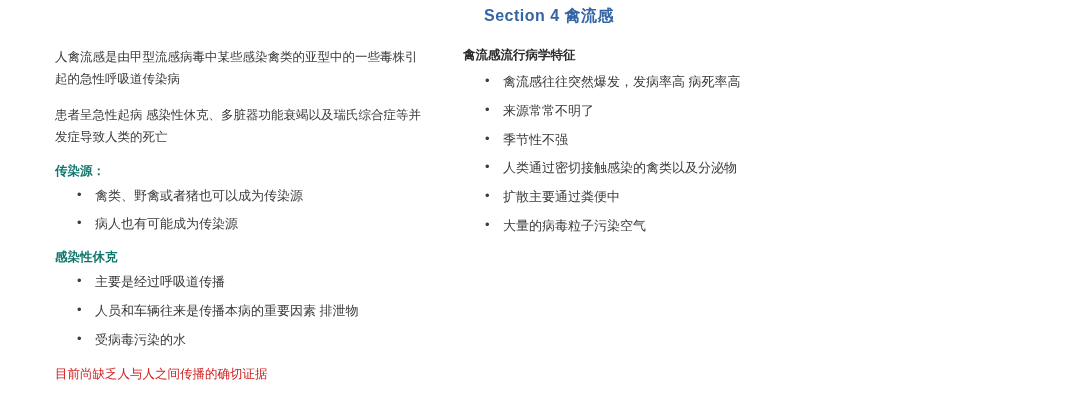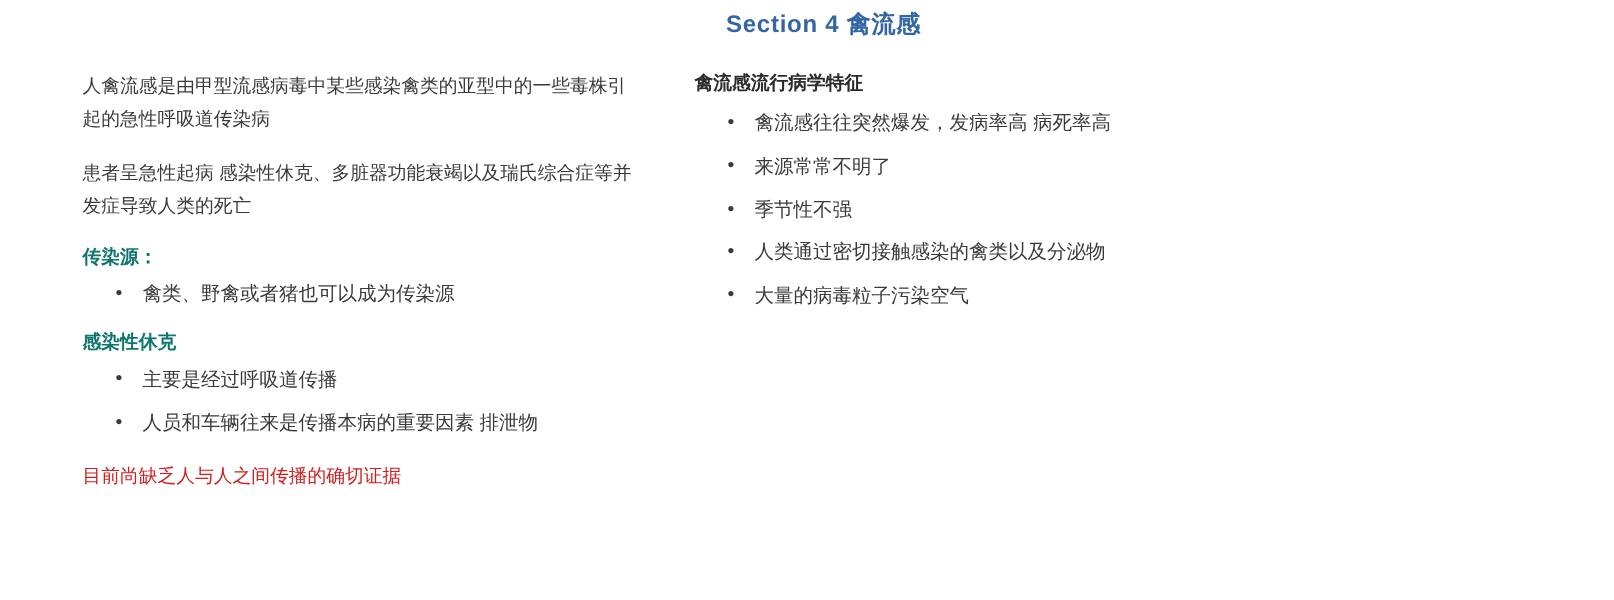--- a/index.html
+++ b/index.html
@@ -114,38 +114,41 @@
   <div class="columns">
 
     <div class="col-left">
 
       <p class="para">人禽流感是由甲型流感病毒中某些感染禽类的亚型中的一些毒株引起的急性呼吸道传染病</p>
       <p class="para">患者呈急性起病 感染性休克、多脏器功能衰竭以及瑞氏综合症等并发症导致人类的死亡</p>
 
       <h3 class="sub">传染源：</h3>
       <ul class="bullets">
         <li>禽类、野禽或者猪也可以成为传染源</li>
+        <li>病人也有可能成为传染源</li>
       </ul>
 
       <h3 class="sub">感染性休克</h3>
       <ul class="bullets">
         <li>主要是经过呼吸道传播</li>
         <li>人员和车辆往来是传播本病的重要因素 排泄物</li>
+        <li>受病毒污染的水</li>
       </ul>
 
       <p class="warn">目前尚缺乏人与人之间传播的确切证据</p>
     </div>
 
     <div class="col-right">
 
       <h3 class="sub-r">禽流感流行病学特征</h3>
       <ul class="bullets right-bullets">
         <li>禽流感往往突然爆发，发病率高 病死率高</li>
         <li>来源常常不明了</li>
         <li>季节性不强</li>
         <li>人类通过密切接触感染的禽类以及分泌物</li>
+        <li>扩散主要通过粪便中</li>
         <li>大量的病毒粒子污染空气</li>
       </ul>
 
 
     </div>
   </div>
 </div>
 
 </body></html>

